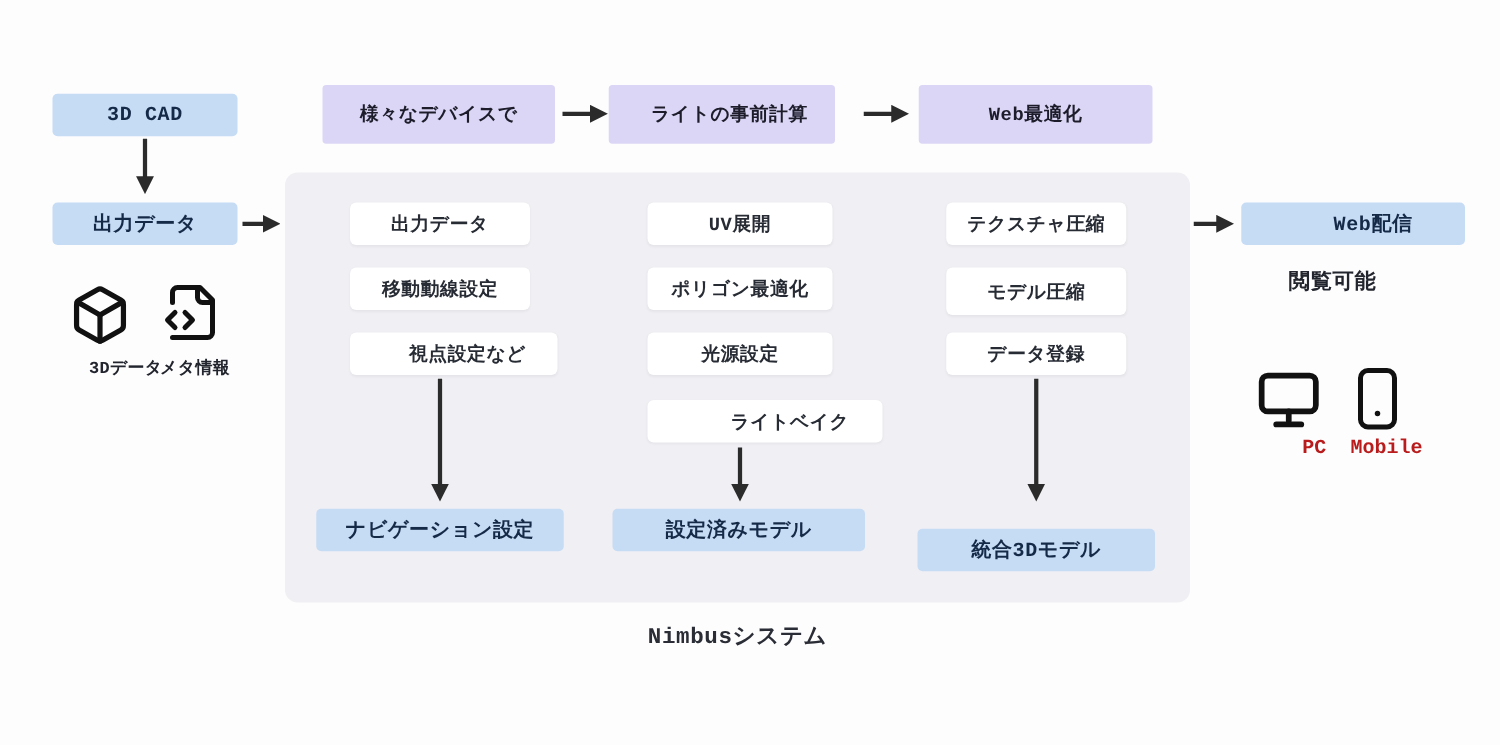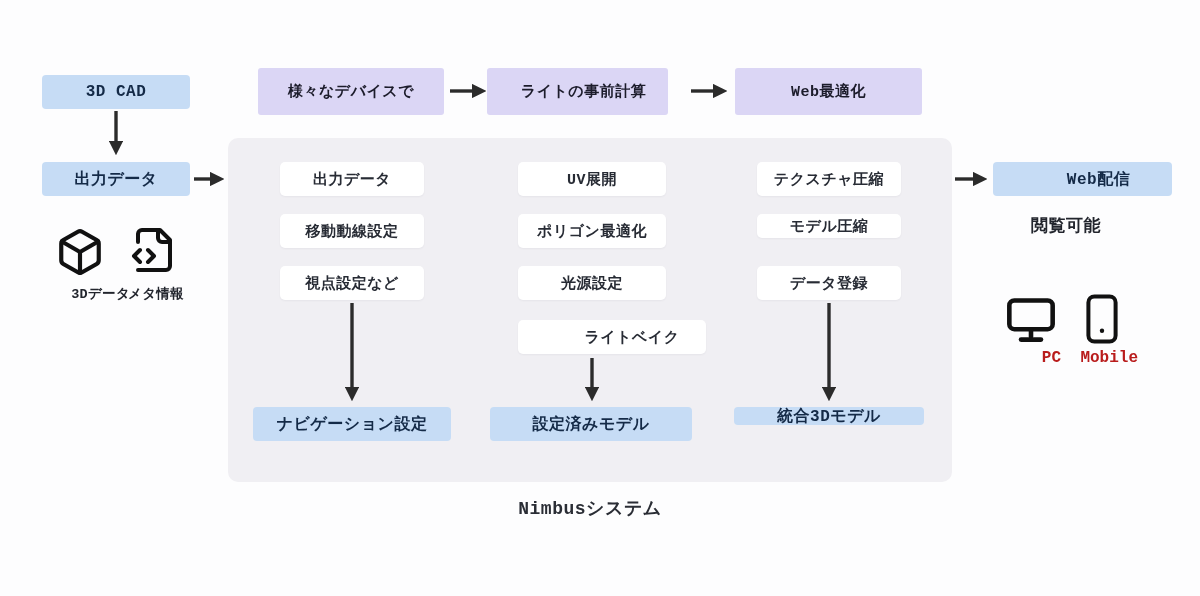--- a/index.html
+++ b/index.html
@@ -75,33 +75,33 @@
 
   <div class="icon-label" style="left:50px;top:285px;width:80px;text-align:right;">3Dデータ</div>
   <div class="icon-label" style="left:116px;top:285px;width:80px;">メタ情報</div>
 
   <div class="box purple" style="left:258px;top:68px;width:186px;height:47px;">様々なデバイスで</div>
   <div class="box purple" style="left:487px;top:68px;width:169px;height:47px;padding-left:12px;">ライトの事前計算</div>
   <div class="box purple" style="left:735px;top:68px;width:187px;height:47px;">Web最適化</div>
 
   <div class="box white" style="left:280px;top:162px;width:144px;height:34px;">出力データ</div>
   <div class="box white" style="left:280px;top:214px;width:144px;height:34px;">移動動線設定</div>
-  <div class="box white" style="left:280px;top:266px;width:144px;height:34px;">視点設定など</div>
+  <div class="box white" style="left:280px;top:266px;width:144px;height:34px;padding-left:22px;">視点設定など</div>
   <div class="box blue" style="left:253px;top:407px;width:198px;height:34px;">ナビゲーション設定</div>
 
   <div class="box white" style="left:518px;top:162px;width:148px;height:34px;">UV展開</div>
   <div class="box white" style="left:518px;top:214px;width:148px;height:34px;">ポリゴン最適化</div>
   <div class="box white" style="left:518px;top:266px;width:148px;height:34px;">光源設定</div>
   <div class="box white" style="left:518px;top:320px;width:148px;height:34px;padding-left:40px;">ライトベイク</div>
   <div class="box blue" style="left:490px;top:407px;width:202px;height:34px;">設定済みモデル</div>
 
   <div class="box white" style="left:757px;top:162px;width:144px;height:34px;">テクスチャ圧縮</div>
-  <div class="box white" style="left:757px;top:214px;width:144px;height:24px;">モデル圧縮</div>
+  <div class="box white" style="left:757px;top:214px;width:144px;height:38px;">モデル圧縮</div>
   <div class="box white" style="left:757px;top:266px;width:144px;height:34px;">データ登録</div>
-  <div class="box blue" style="left:734px;top:407px;width:190px;height:18px;">統合3Dモデル</div>
+  <div class="box blue" style="left:734px;top:423px;width:190px;height:34px;">統合3Dモデル</div>
 
   <div class="sys-title" style="left:440px;top:496px;width:300px;">Nimbusシステム</div>
 
   <div class="box blue" style="left:993px;top:162px;width:147px;height:34px;padding-left:32px;">Web配信</div>
 
   <div class="caption" style="left:966px;top:214px;width:200px;">
     <div>閲覧可能</div>
   </div>
 
   <div class="abs" style="left:1006px;top:297px;">

